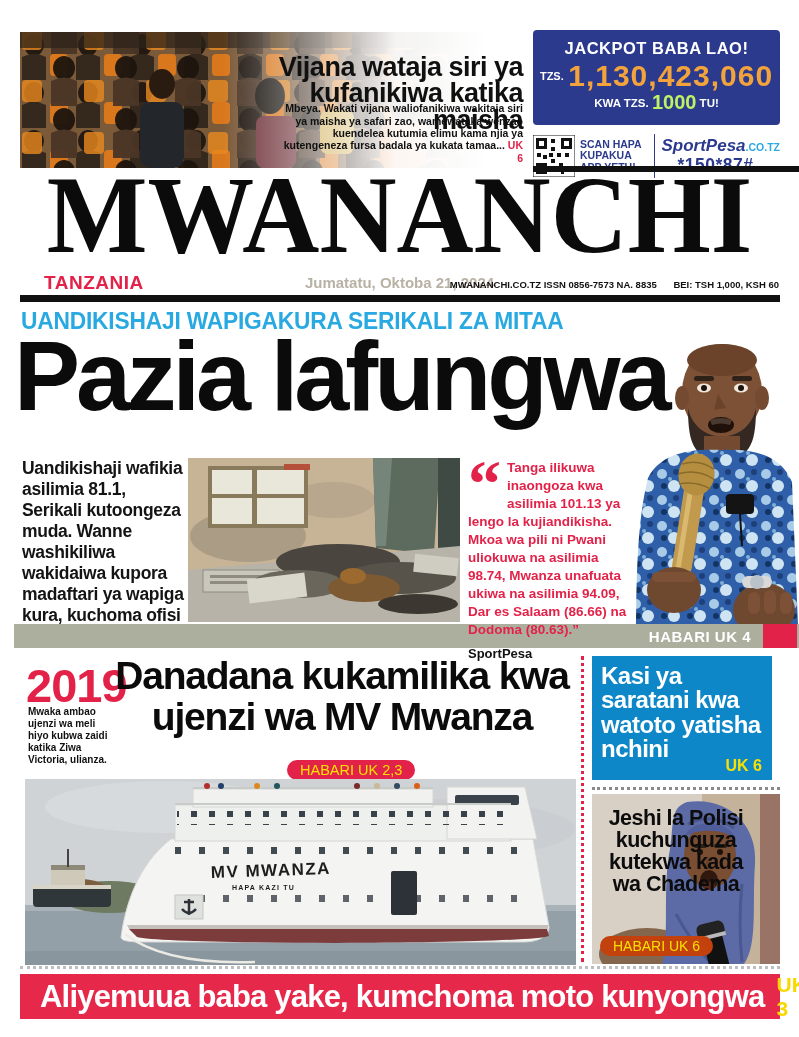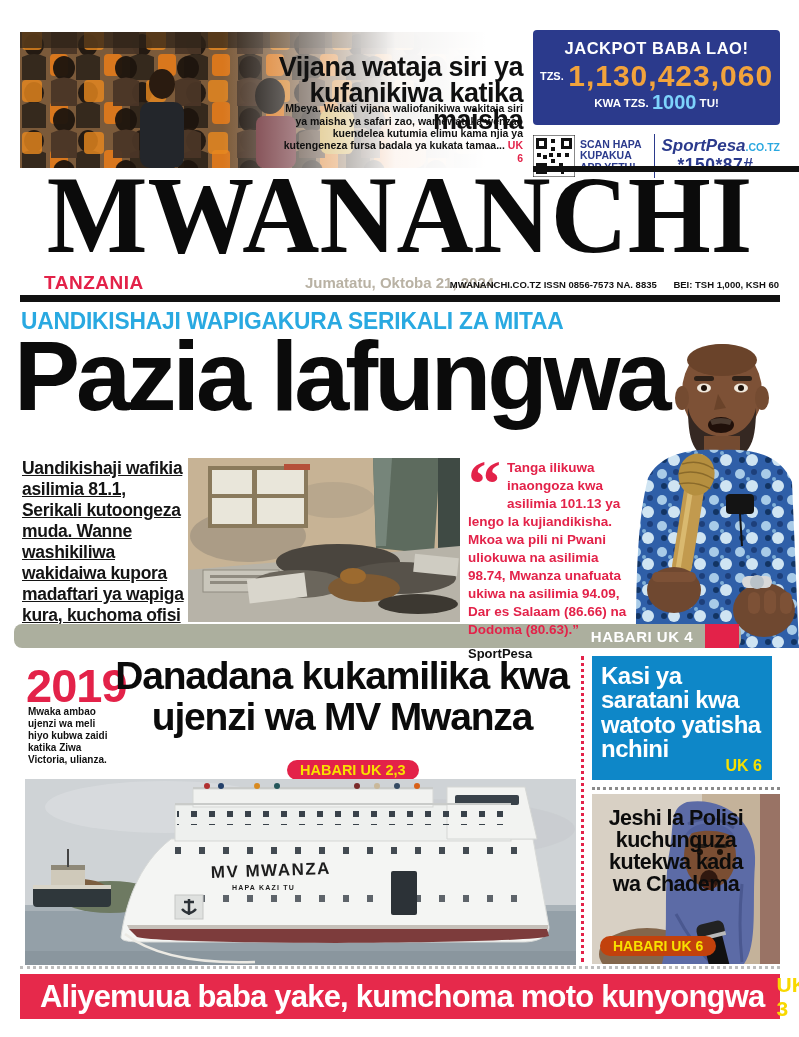--- a/index.html
+++ b/index.html
@@ -19,21 +19,21 @@
   .ref-red{color:#E32249;font-weight:800;}
   
   .ad{left:533px;top:30px;width:247px;height:136px;}
   .ad-blue{position:absolute;left:0;top:0;width:247px;height:95px;background:#2B3A8C;border-radius:4px;
     color:#fff;text-align:center;}
   .ad-label{margin-top:9px;font-size:16.5px;font-weight:700;letter-spacing:.5px;}
   .ad-amount-row{margin-top:1px;white-space:nowrap;}
   .ad-cur{font-size:11px;font-weight:700;vertical-align:6px;}
   .ad-amount{font-size:30px;font-weight:700;color:#F2A33C;letter-spacing:1px;}
   .ad-stake{margin-top:-2px;font-size:11.5px;font-weight:700;}
-  .ad-stake .amt{font-size:20px;color:#7dd3fc;vertical-align:-2px;}
+  .ad-stake .amt{font-size:20px;color:#bef264;vertical-align:-2px;}
   .ad-lower{position:absolute;left:0;top:100px;width:247px;height:52px;display:flex;align-items:center;}
   .qr{width:42px;height:42px;flex:0 0 42px;}
   .scan{width:84px;margin-left:5px;font-size:10.5px;line-height:1.05;font-weight:800;color:#2B3A8C;}
   .ad-div{width:2px;height:44px;background:#2B3A8C;margin:0 6px 0 2px;}
   .brand-blk{line-height:1;}
   .brand{font-size:17px;font-weight:800;color:#2B3A8C;font-style:italic;}
   .brand-dom{font-size:10.5px;font-weight:800;color:#2aa8e0;}
   .ussd{margin-top:3px;font-weight:800;color:#2B3A8C;}
   .ussd .pfx{font-size:6.5px;}
   .ussd .code{font-size:17.5px;letter-spacing:.5px;}
@@ -48,37 +48,37 @@
   .issue span{margin-left:14px;text-align:right;}
   .mast-rule{left:20px;top:295px;width:760px;height:7px;background:#111;}
   
   .kicker{left:21px;top:308px;font-size:23px;font-weight:800;color:#29A9E1;letter-spacing:-.2px;
     transform:scaleX(.99);transform-origin:left;}
   .lead-headline{left:14px;top:326px;width:660px;font-size:99px;font-weight:800;letter-spacing:-4px;
     line-height:1;color:#0b0b0b;white-space:nowrap;z-index:2;}
   .man-photo{left:630px;top:336px;width:169px;height:312px;z-index:1;}
   .man-photo svg{display:block;width:100%;height:100%;}
   .lead-summary{left:22px;top:458px;width:164px;font-size:17.5px;font-weight:700;line-height:1.2;
-    letter-spacing:-.3px;color:#141414;text-decoration:underline;}
+    letter-spacing:-.3px;color:#141414;}
   .office-photo{left:188px;top:458px;width:272px;height:164px;overflow:hidden;}
   .office-photo svg{display:block;width:100%;height:100%;}
   .quote-box{left:468px;top:458px;width:170px;z-index:3;}
   .qmark{float:left;font-size:66px;line-height:.55;color:#E32249;font-weight:700;margin:8px 6px 0 0;
     font-family:"Liberation Serif",serif;}
   .quote-text{font-size:13.5px;font-weight:700;line-height:1.16;color:#E32249;}
   .quote-attr{font-size:13px;font-weight:700;color:#111;margin-top:8px;}
-  .sage-bar{left:14px;top:624px;width:727px;height:24px;background:#ACAF9E;z-index:2;border-radius:8px;}
+  .sage-bar{left:14px;top:624px;width:785px;height:24px;background:#ACAF9E;z-index:2;}
   .sage-label{position:absolute;right:48px;top:4px;font-size:15px;font-weight:700;color:#fff;letter-spacing:.5px;}
   .sage-red{position:absolute;right:2px;top:0;width:34px;height:24px;background:#E32249;}
   
   .year{left:26px;top:658px;font-size:47px;font-weight:800;color:#E32249;letter-spacing:-1px;}
   .year-cap{left:28px;top:706px;width:90px;font-size:10px;font-weight:700;line-height:1.2;color:#111;}
   .ship-headline{left:106px;top:656px;width:472px;text-align:center;font-size:39px;font-weight:800;
     line-height:1.04;letter-spacing:-1.2px;color:#0b0b0b;}
-  .pill{border-radius:11px;padding:2px 13px;font-size:14.5px;font-weight:700;color:#F8E000;display:inline-block;text-align:right;}
+  .pill{border-radius:11px;padding:2px 13px;font-size:14.5px;font-weight:400;color:#F8E000;display:inline-block;text-align:right;}
   .ship-pill{left:287px;top:760px;background:#E32249;}
   .ship-photo{left:25px;top:779px;width:551px;height:186px;overflow:hidden;}
   .ship-photo svg{display:block;width:100%;height:100%;}
   .vdots{left:581px;top:656px;height:306px;border-left:3px dotted #E32249;width:0;}
   .cancer-box{left:592px;top:656px;width:180px;height:124px;background:#0E87C8;box-sizing:border-box;padding:8px 9px;}
   .cancer-h{font-size:24px;font-weight:800;line-height:1.02;letter-spacing:-.5px;color:#fff;}
   .cancer-ref{position:absolute;right:10px;bottom:5px;font-size:16px;font-weight:800;color:#F8E000;}
   .hdots{left:592px;top:787px;width:188px;border-top:3px dotted #8a8a8a;height:0;}
   .police{left:592px;top:794px;width:188px;height:170px;overflow:hidden;}
   .police svg{position:absolute;inset:0;width:100%;height:100%;}

